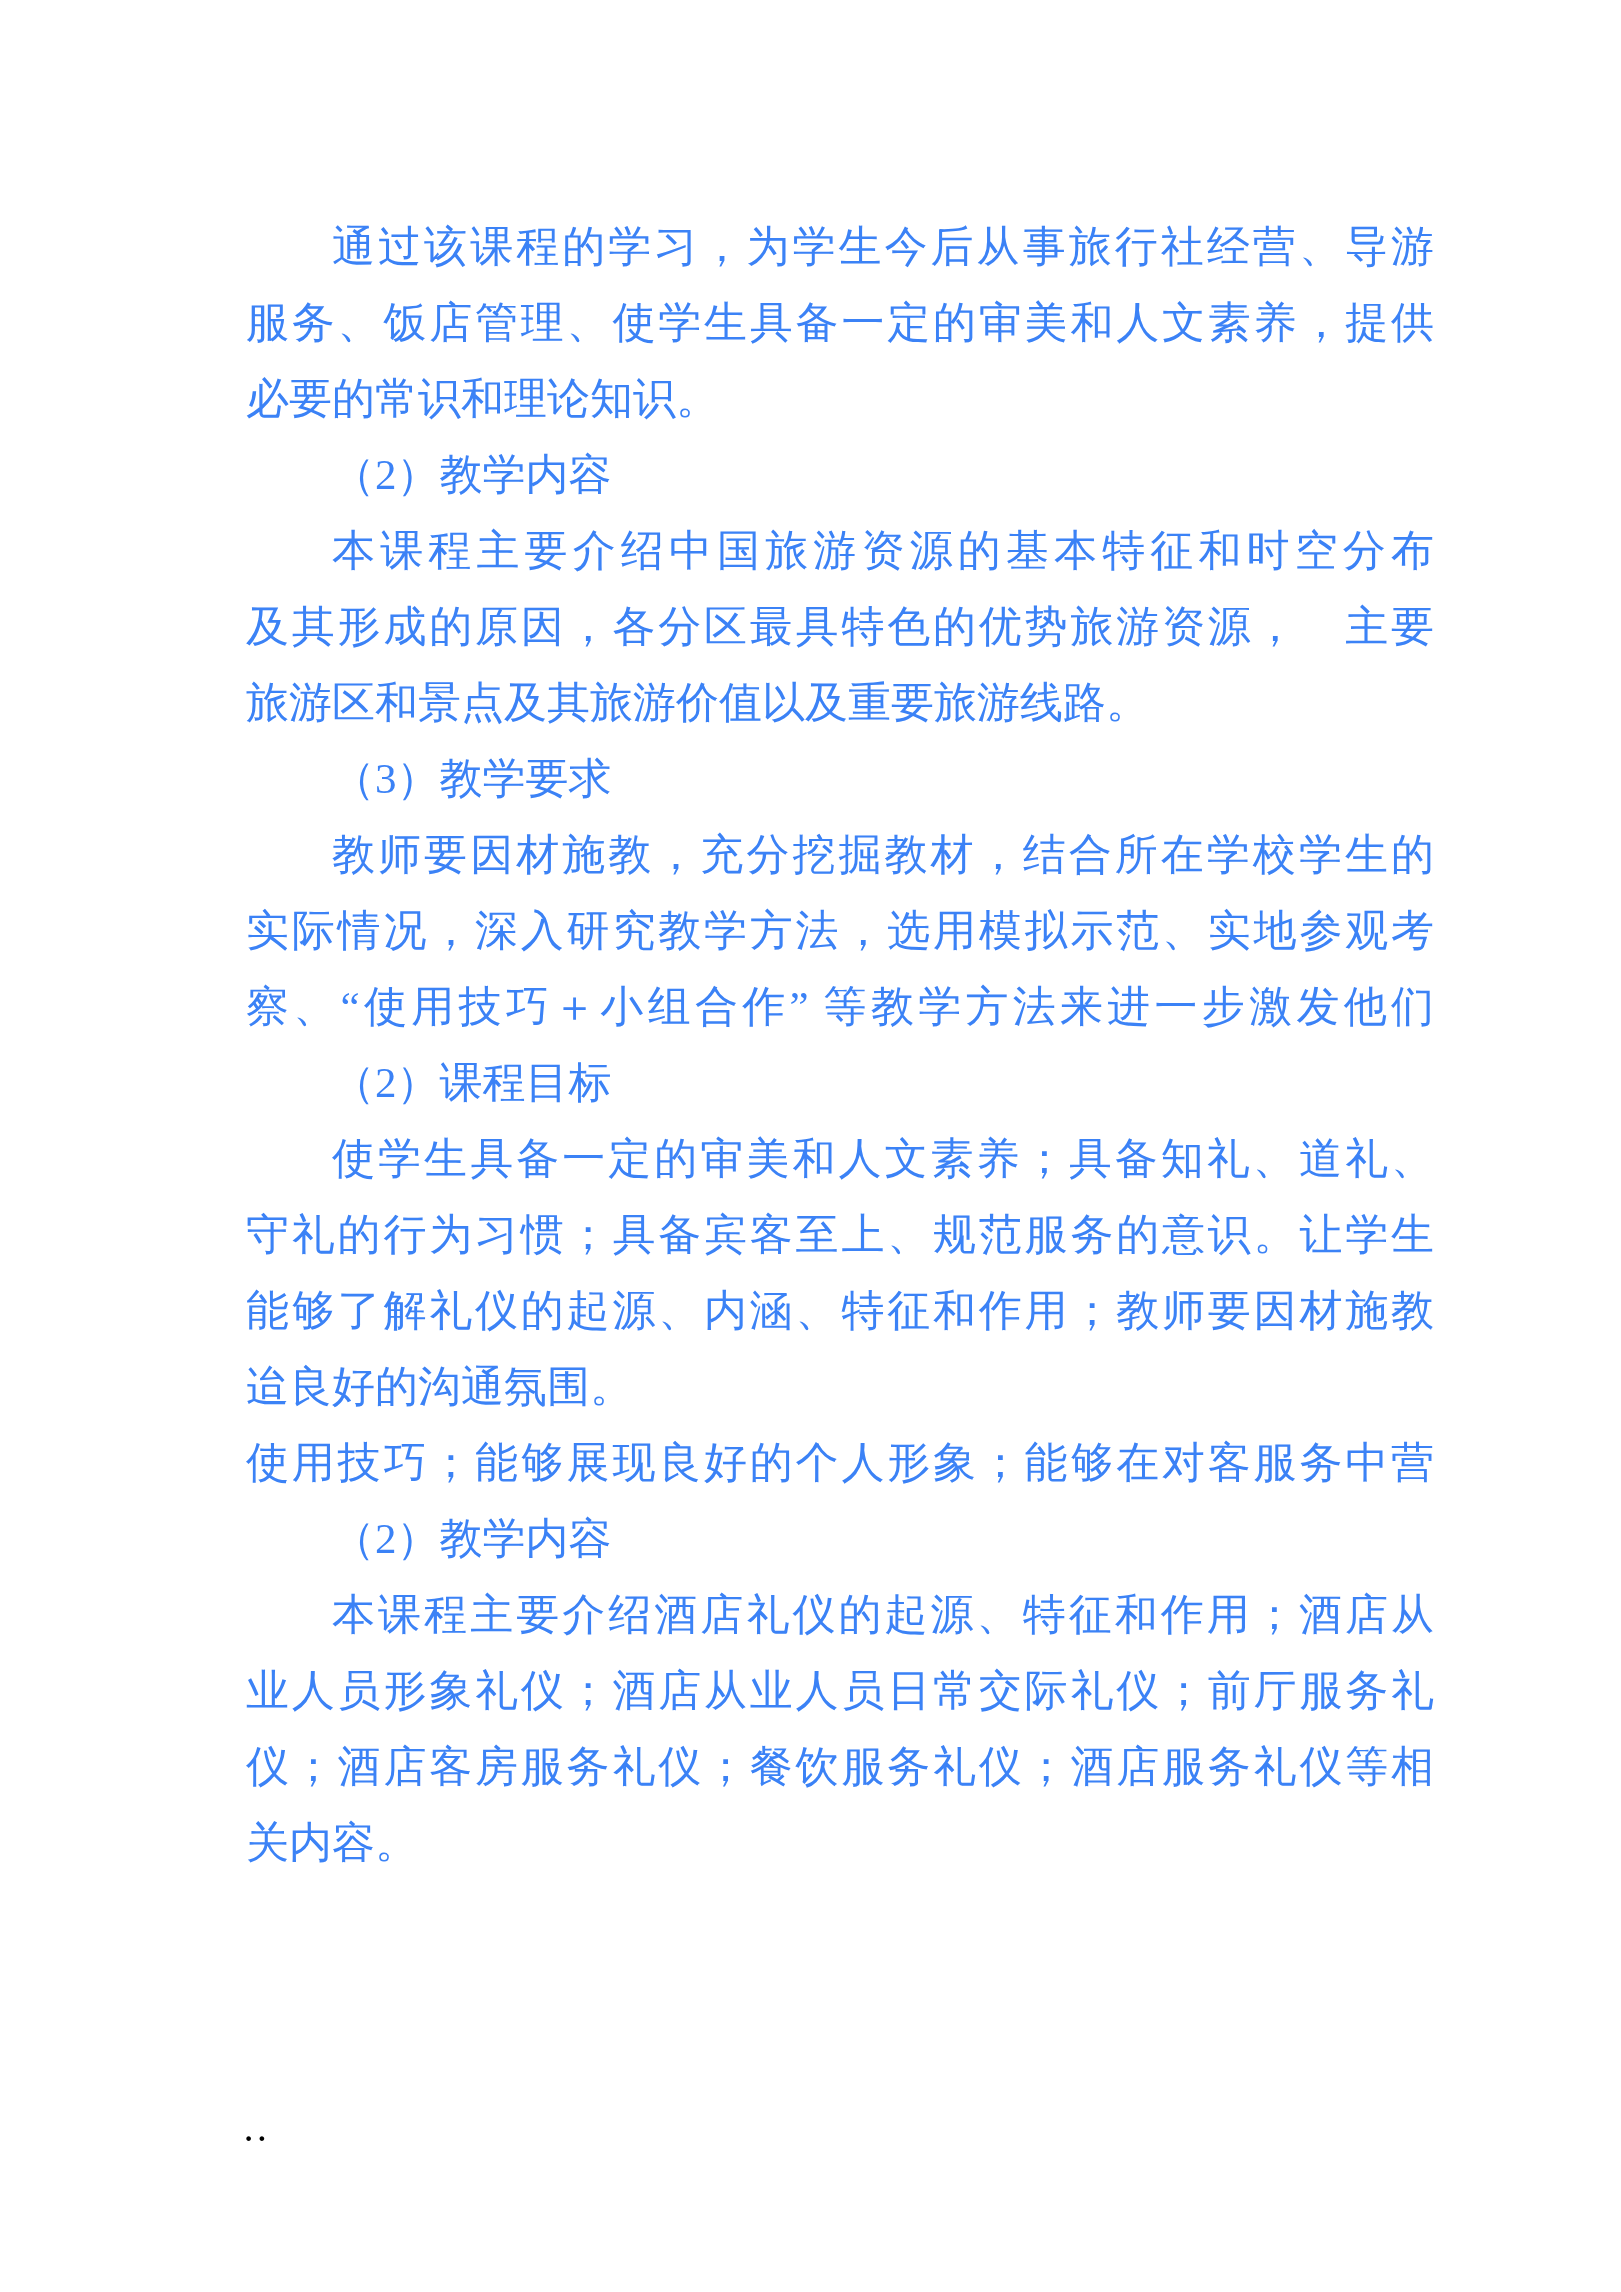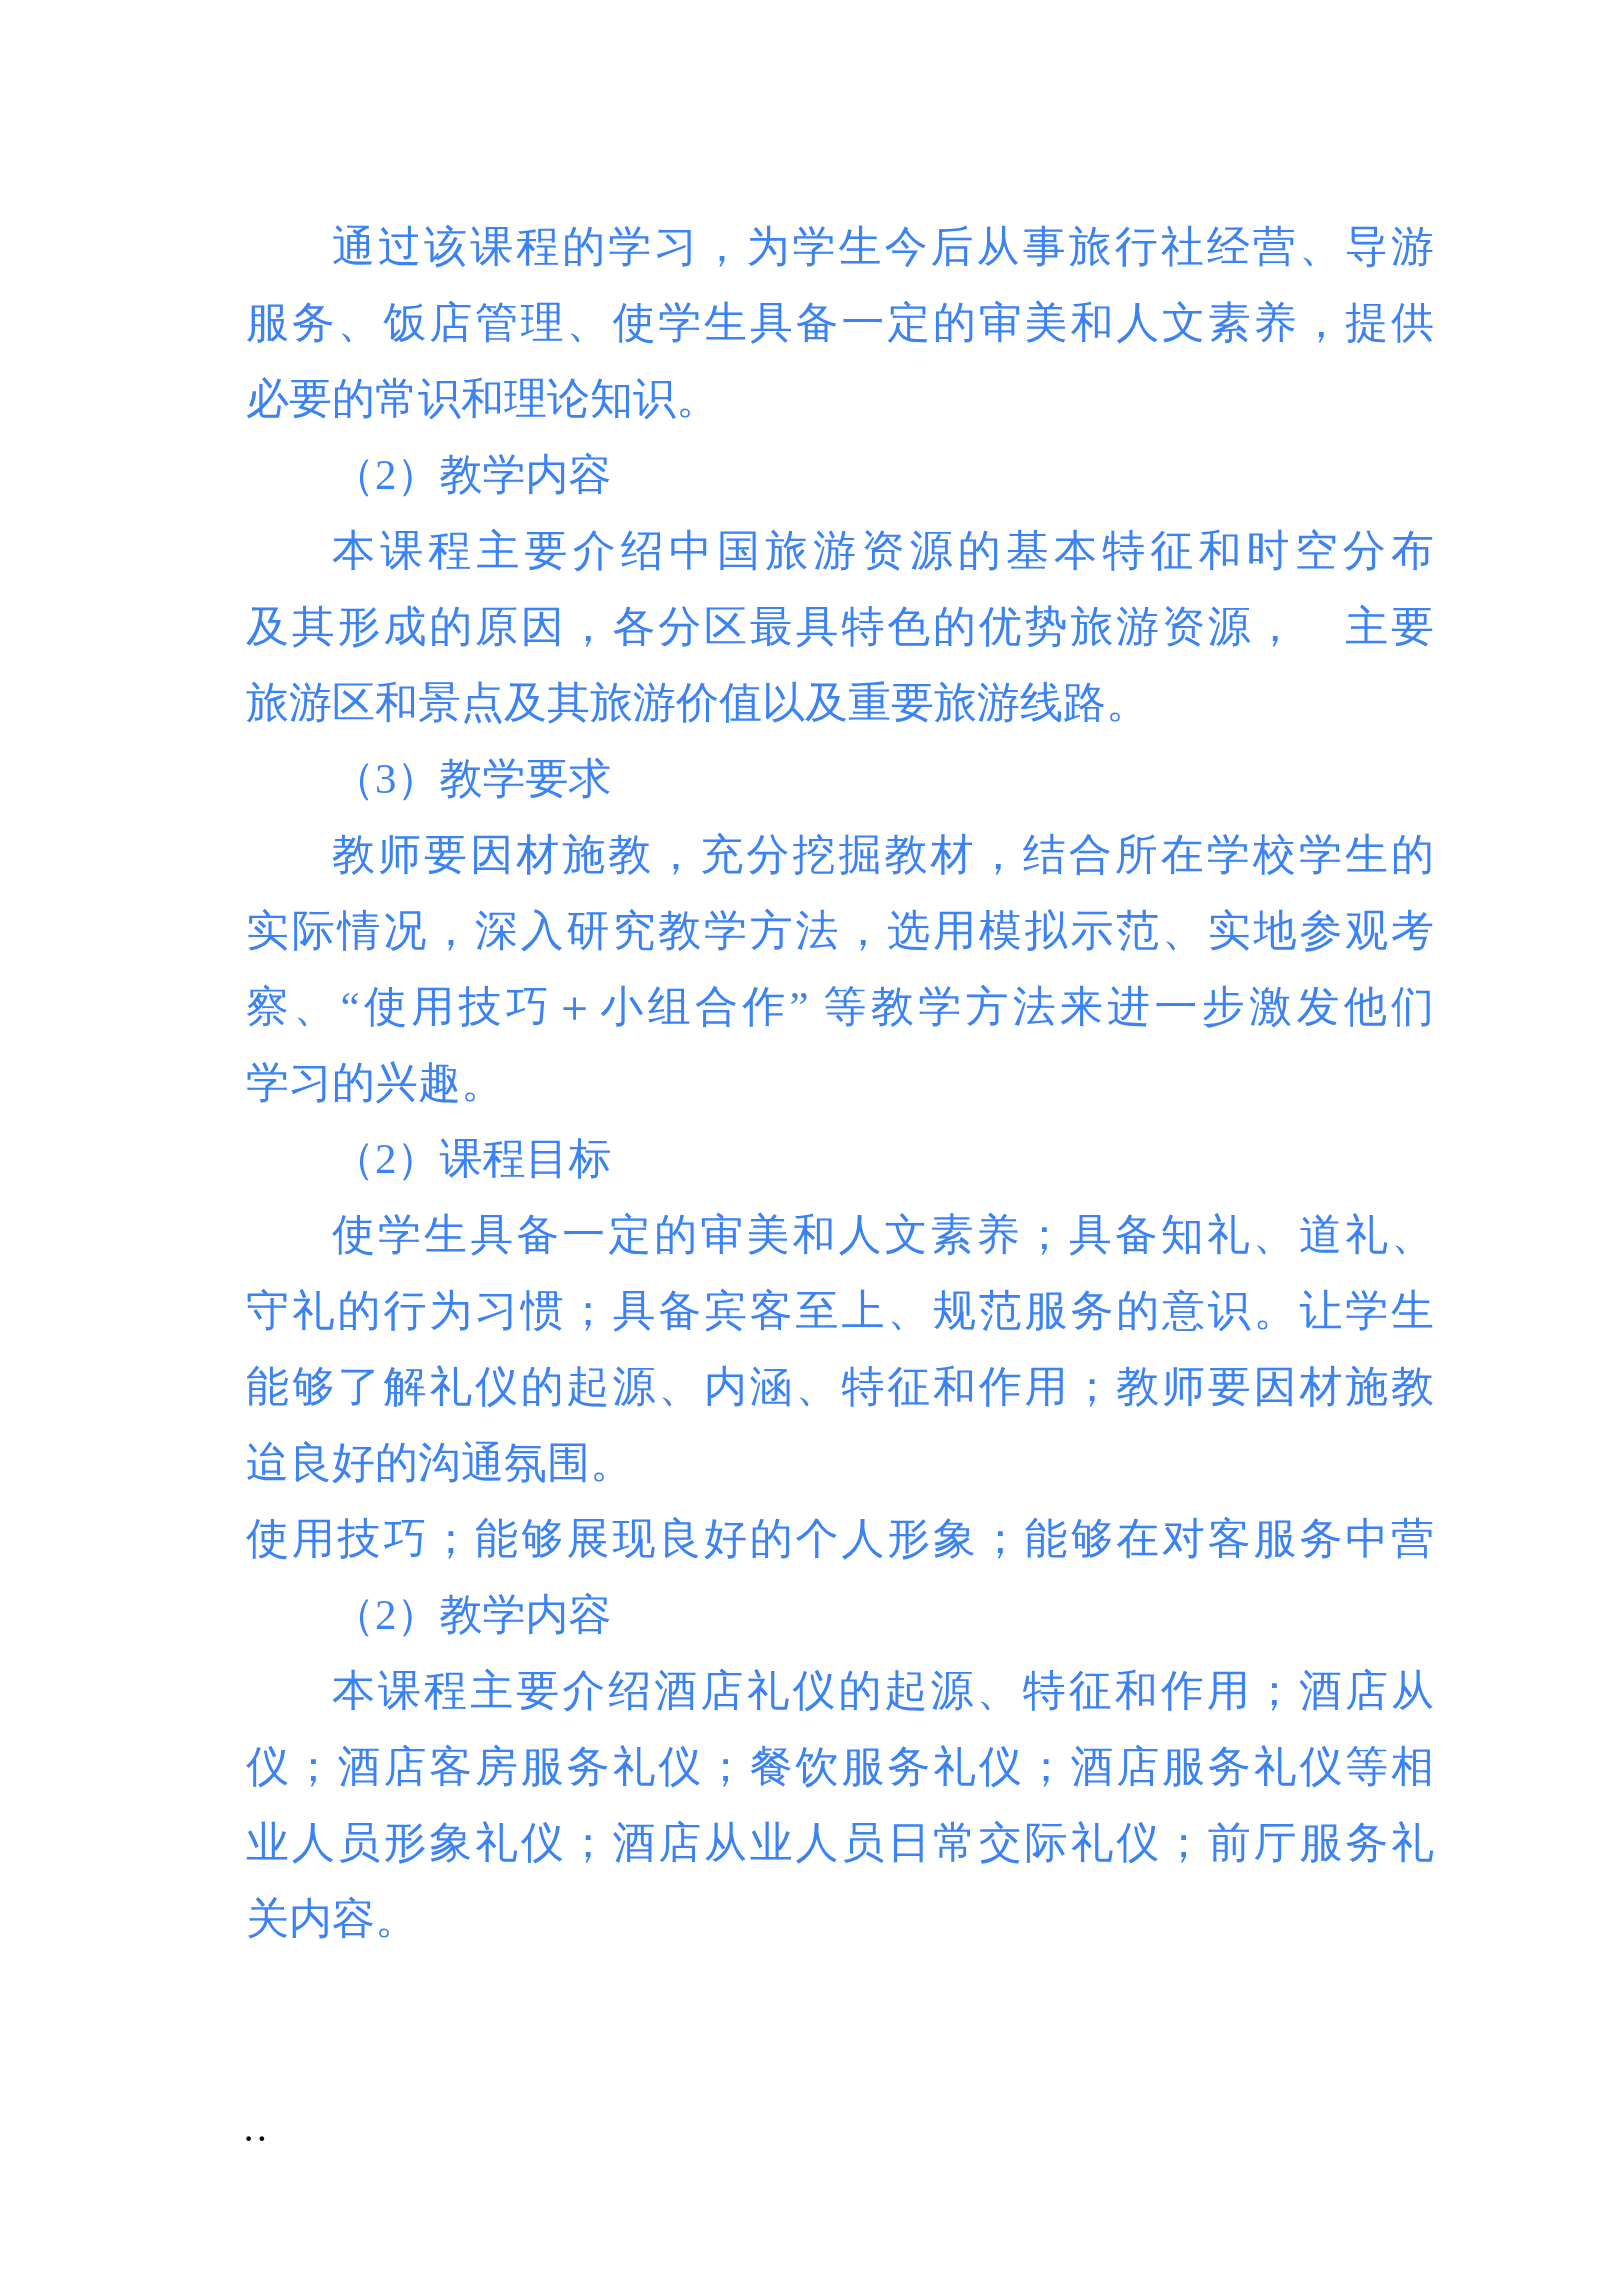--- a/index.html
+++ b/index.html
@@ -59,28 +59,27 @@
     <div class="line fill">服务、饭店管理、使学生具备一定的审美和人文素养，提供</div>
     <div class="line">必要的常识和理论知识。</div>
     <div class="line indent">（2）教学内容</div>
     <div class="line fill indent">本课程主要介绍中国旅游资源的基本特征和时空分布</div>
     <div class="line fill">及其形成的原因，各分区最具特色的优势旅游资源，　主要</div>
     <div class="line">旅游区和景点及其旅游价值以及重要旅游线路。</div>
     <div class="line indent">（3）教学要求</div>
     <div class="line fill indent">教师要因材施教，充分挖掘教材，结合所在学校学生的</div>
     <div class="line fill">实际情况，深入研究教学方法，选用模拟示范、实地参观考</div>
     <div class="line fill">察、“使用技巧＋小组合作” 等教学方法来进一步激发他们</div>
-    <div class="line">学习的兴趣。</div>
     <div class="line indent">（2）课程目标</div>
     <div class="line fill indent">使学生具备一定的审美和人文素养；具备知礼、道礼、</div>
     <div class="line fill">守礼的行为习惯；具备宾客至上、规范服务的意识。让学生</div>
     <div class="line fill">能够了解礼仪的起源、内涵、特征和作用；教师要因材施教</div>
     <div class="line">迨良好的沟通氛围。</div>
     <div class="line fill">使用技巧；能够展现良好的个人形象；能够在对客服务中营</div>
     <div class="line indent">（2）教学内容</div>
     <div class="line fill indent">本课程主要介绍酒店礼仪的起源、特征和作用；酒店从</div>
+    <div class="line fill">业人员形象礼仪；酒店从业人员日常交际礼仪；前厅服务礼</div>
     <div class="line fill">仪；酒店客房服务礼仪；餐饮服务礼仪；酒店服务礼仪等相</div>
-    <div class="line fill">业人员形象礼仪；酒店从业人员日常交际礼仪；前厅服务礼</div>
     <div class="line">关内容。</div>
   </div>
 
 <div class="footnote">..</div>
 
 
 </body></html>

